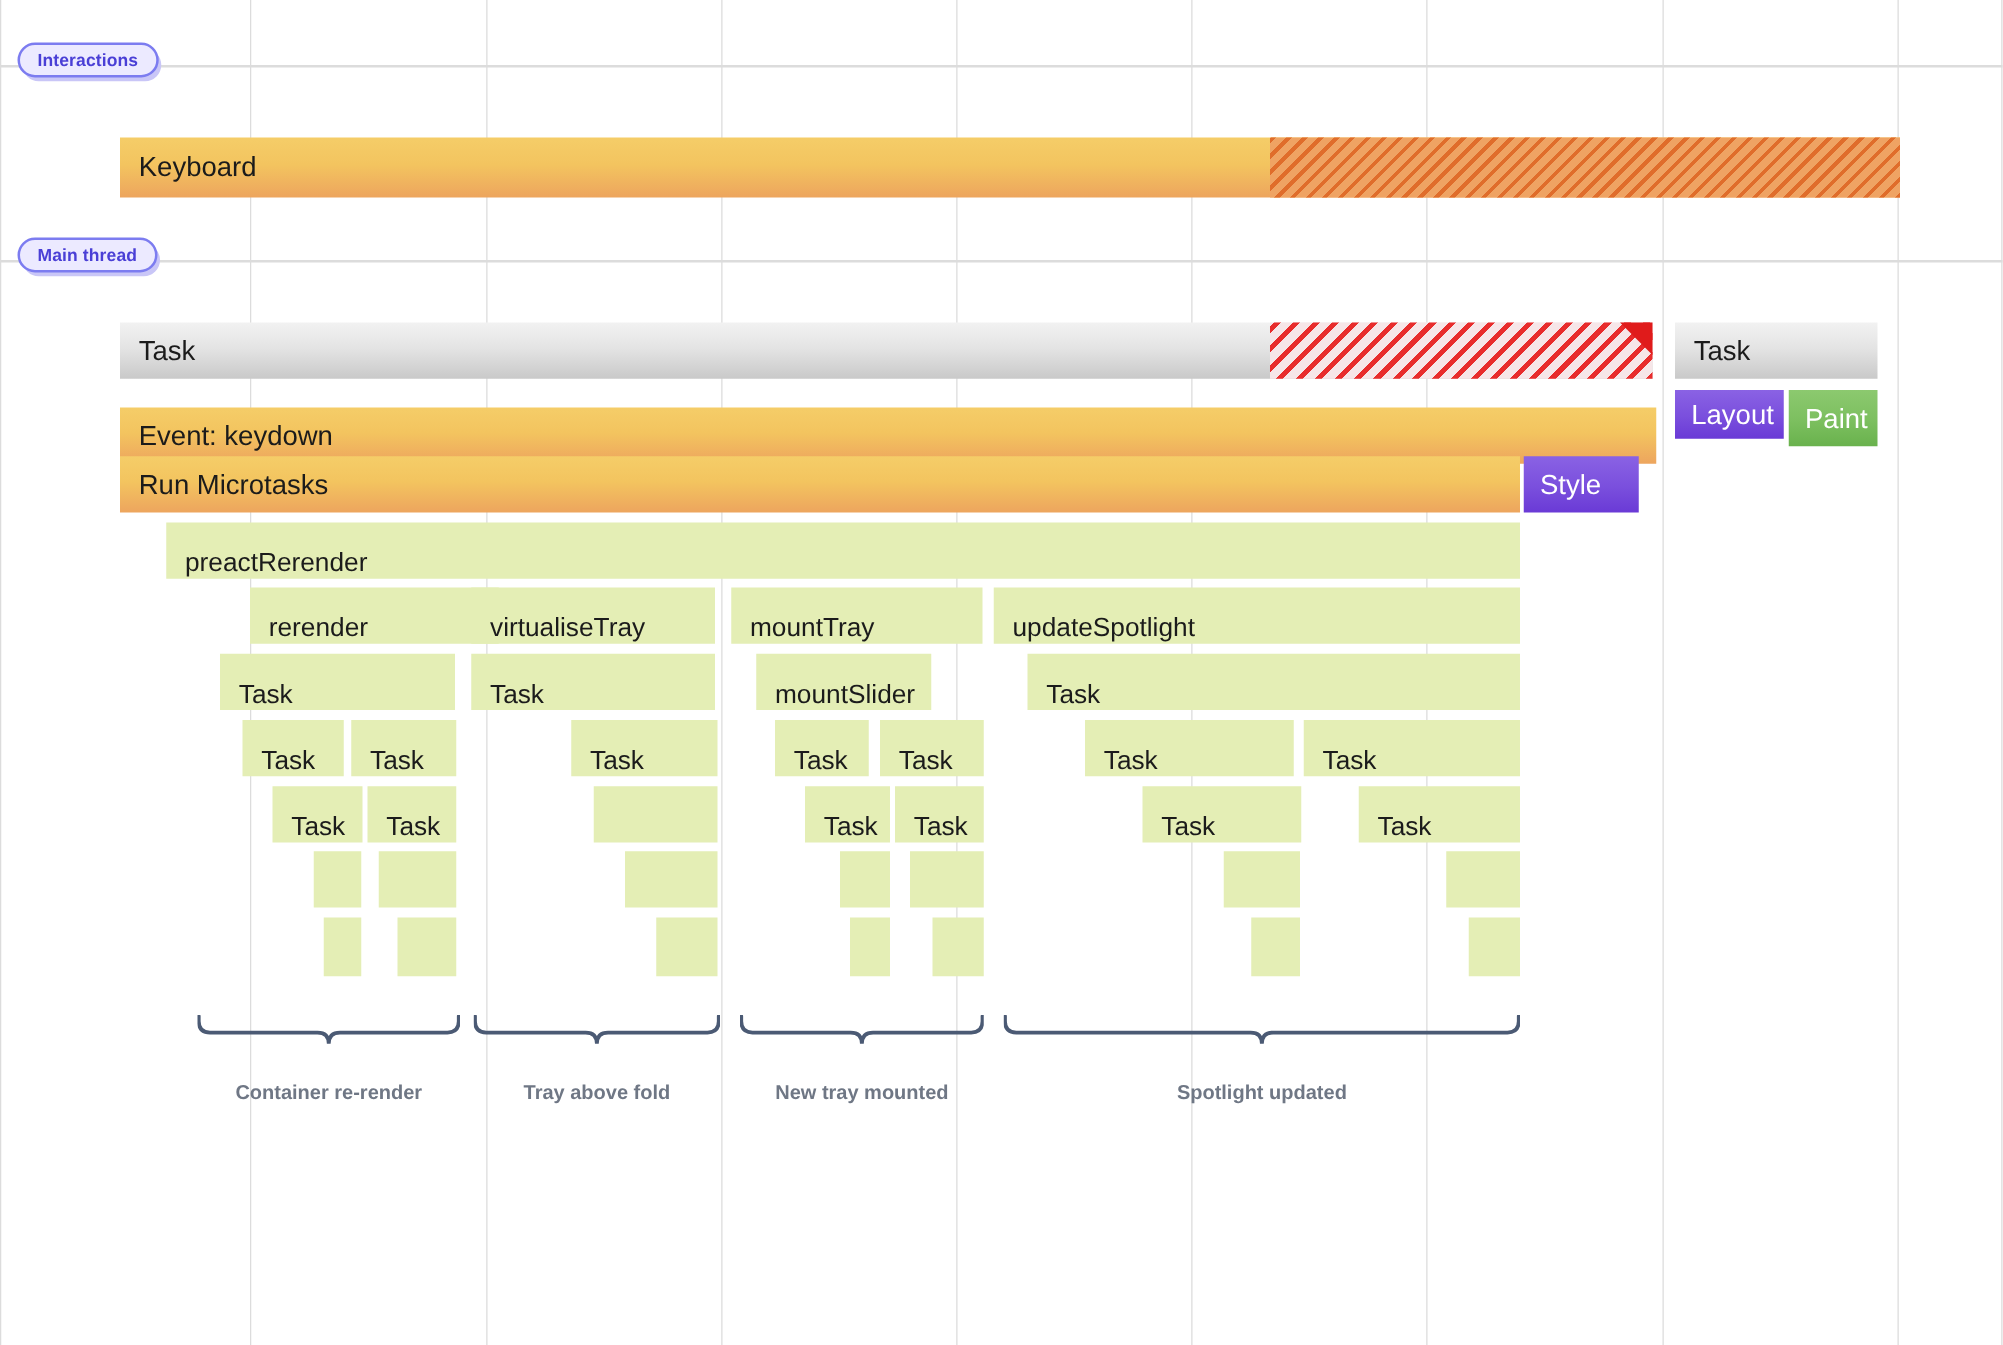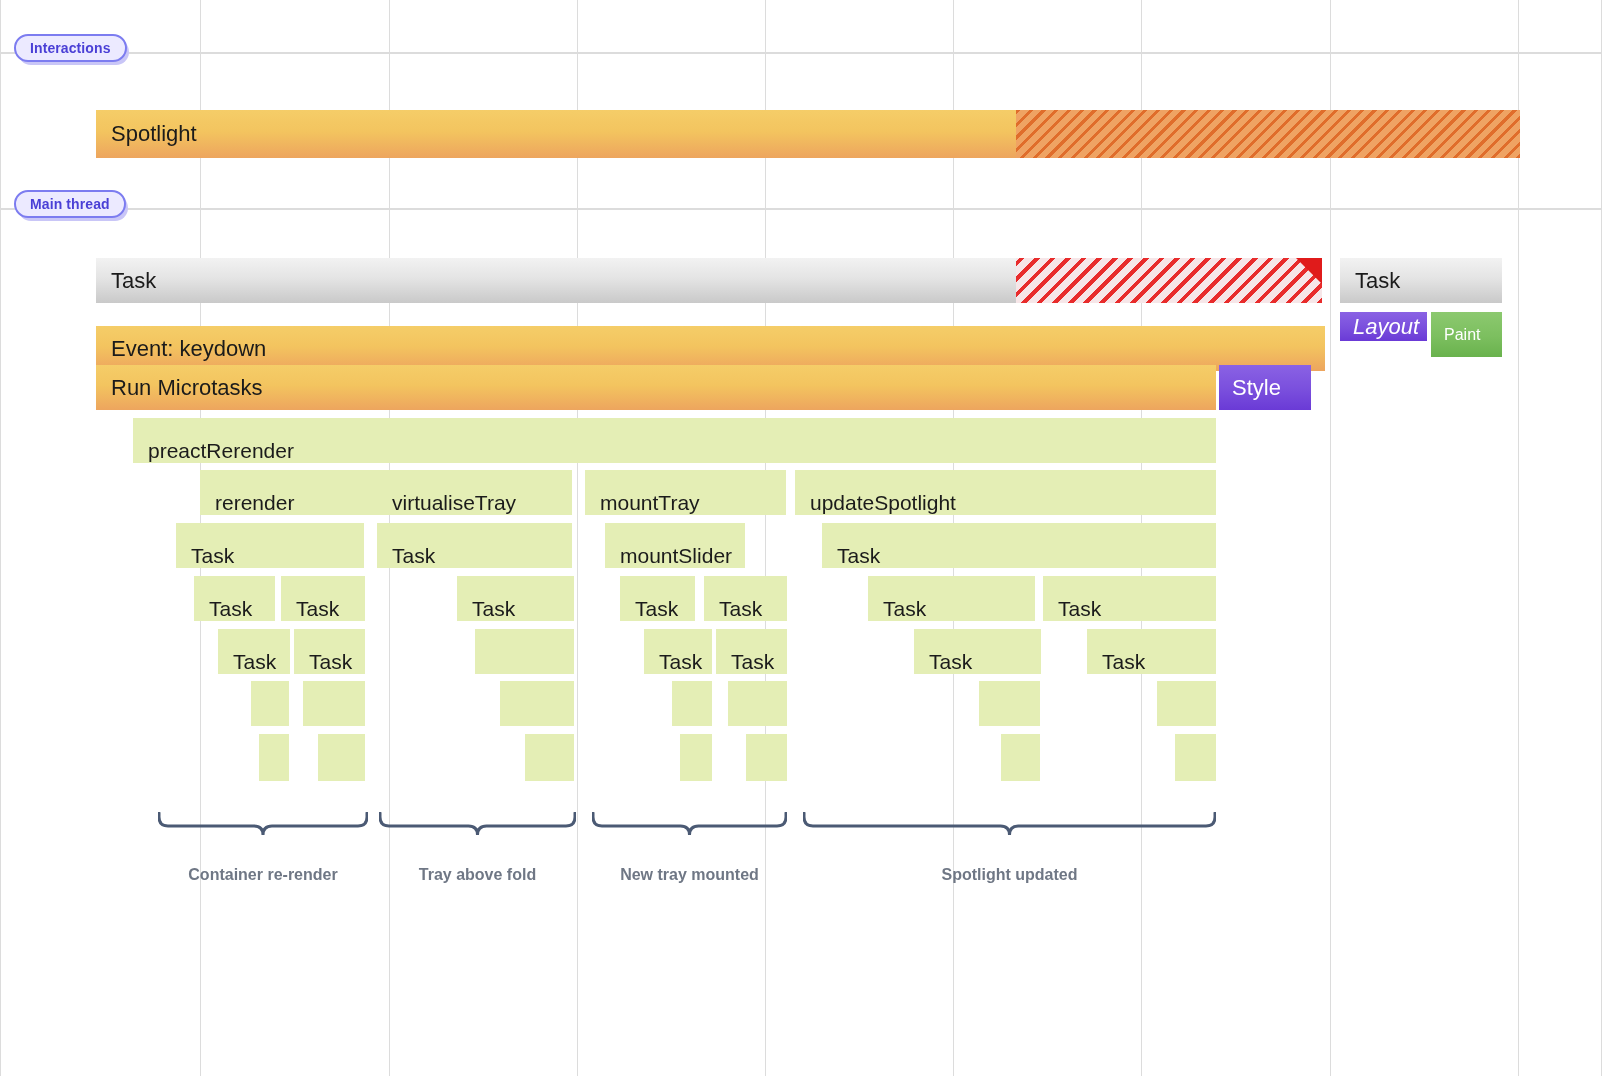--- a/index.html
+++ b/index.html
@@ -44,21 +44,21 @@
   }
   .bar.green .lbl{font-size:21px;}
   
   .bar.purple{
     background:linear-gradient(180deg,#8a62e4 0%,#7a4fdd 55%,#6a3ad6 100%);
   }
   .bar.purple .lbl{color:#ffffff;font-size:22px;padding-left:13px;}
   .bar.greentag{
     background:linear-gradient(180deg,#8cc96f 0%,#7cbf5f 55%,#69b24d 100%);
   }
-  .bar.greentag .lbl{color:#ffffff;font-size:16px;padding-left:13px;}
+  .bar.greentag .lbl{color:#ffffff;font-size:22px;padding-left:13px;}
 
   
   .hatch-orange{
     position:absolute;box-sizing:border-box;
     background-color:#efa363;
     background-image:repeating-linear-gradient(-45deg,
         rgba(223,106,40,.95) 0 3px, rgba(0,0,0,0) 3px 9px);
   }
   .hatch-red{
     position:absolute;box-sizing:border-box;
@@ -99,35 +99,35 @@
       <div class="hline" style="top: 208px;"></div>
     </div>
   <div id="content">
       <div class="pill" style="left: 14px; top: 34px;">
         <span>Interactions</span>
       </div>
       <div class="pill" style="left: 14px; top: 190px;">
         <span>Main thread</span>
       </div>
       <div class="bar orange" style="left: 96px; top: 110px; width: 1424px; height: 48px;">
-        <span class="lbl">Spotlight</span>
+        <span class="lbl">Keyboard</span>
       </div>
       <div class="hatch-orange" style="left: 1016px; top: 110px; width: 504px; height: 48px;"></div>
       <div class="bar gray" style="left: 96px; top: 258px; width: 1226px; height: 45px;">
         <span class="lbl">Task</span>
       </div>
       <div class="hatch-red" style="left: 1016px; top: 258px; width: 306px; height: 45px;"></div>
       <div class="red-corner" style="left: 1296px; top: 258px;"></div>
       <div class="bar gray" style="left: 1340px; top: 258px; width: 162px; height: 45px;">
         <span class="lbl">Task</span>
       </div>
       <div class="bar orange" style="left: 96px; top: 312px; width: 1229px; height: 45px; margin-top: 14px;">
         <span class="lbl">Event: keydown</span>
       </div>
-      <div class="bar purple" style="left: 1340px; top: 312px; width: 87px; height: 29px; font-style: italic;">
+      <div class="bar purple" style="left: 1340px; top: 312px; width: 87px; height: 39px;">
         <span class="lbl">Layout</span>
       </div>
       <div class="bar greentag" style="left: 1431px; top: 312px; width: 71px; height: 45px;">
         <span class="lbl">Paint</span>
       </div>
       <div class="bar orange" style="left: 96px; top: 365px; width: 1120px; height: 45px;">
         <span class="lbl">Run Microtasks</span>
       </div>
       <div class="bar purple" style="left: 1219px; top: 365px; width: 92px; height: 45px;">
         <span class="lbl">Style</span>

